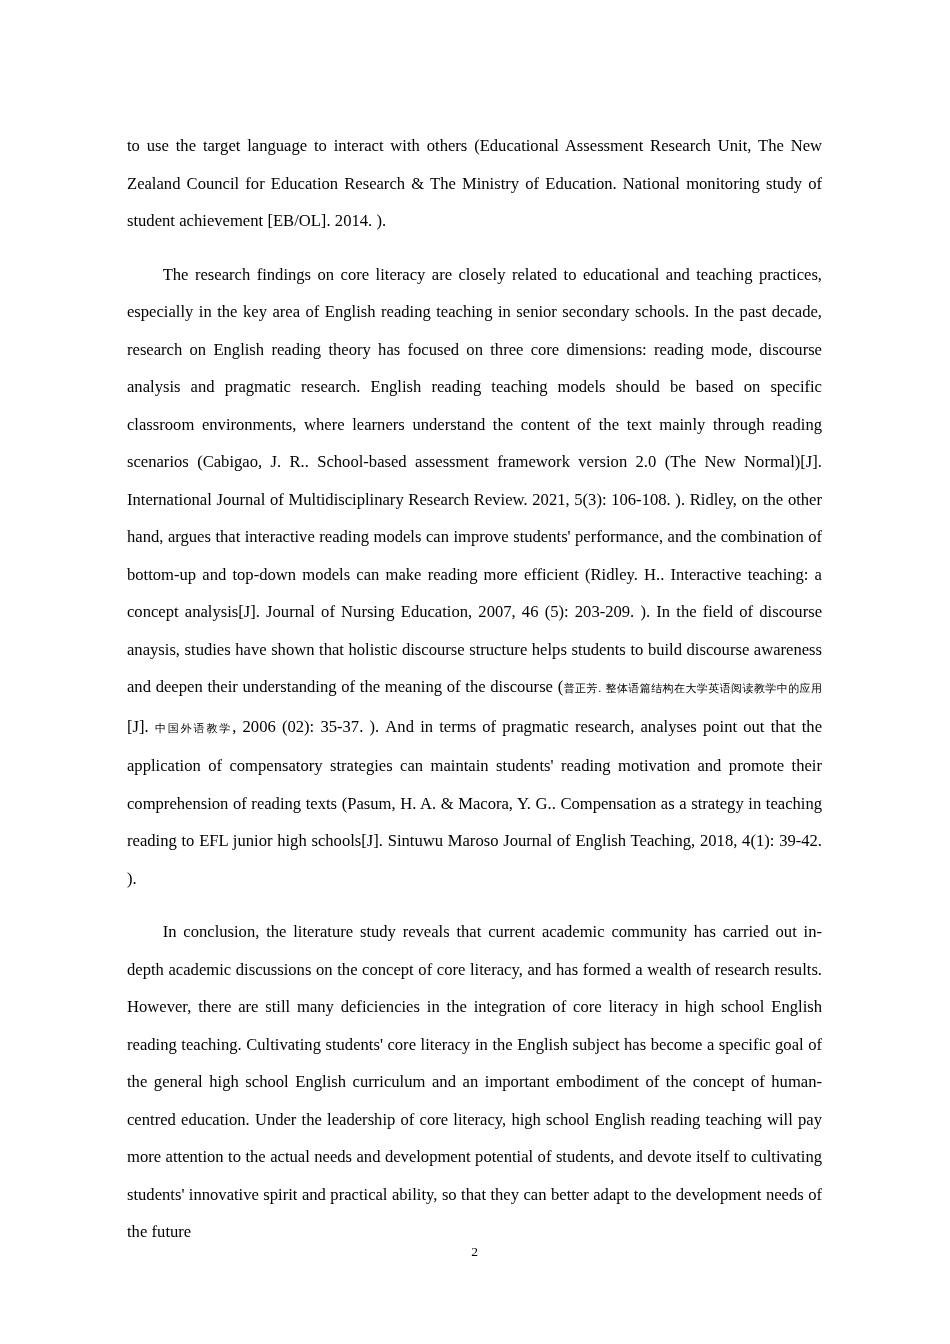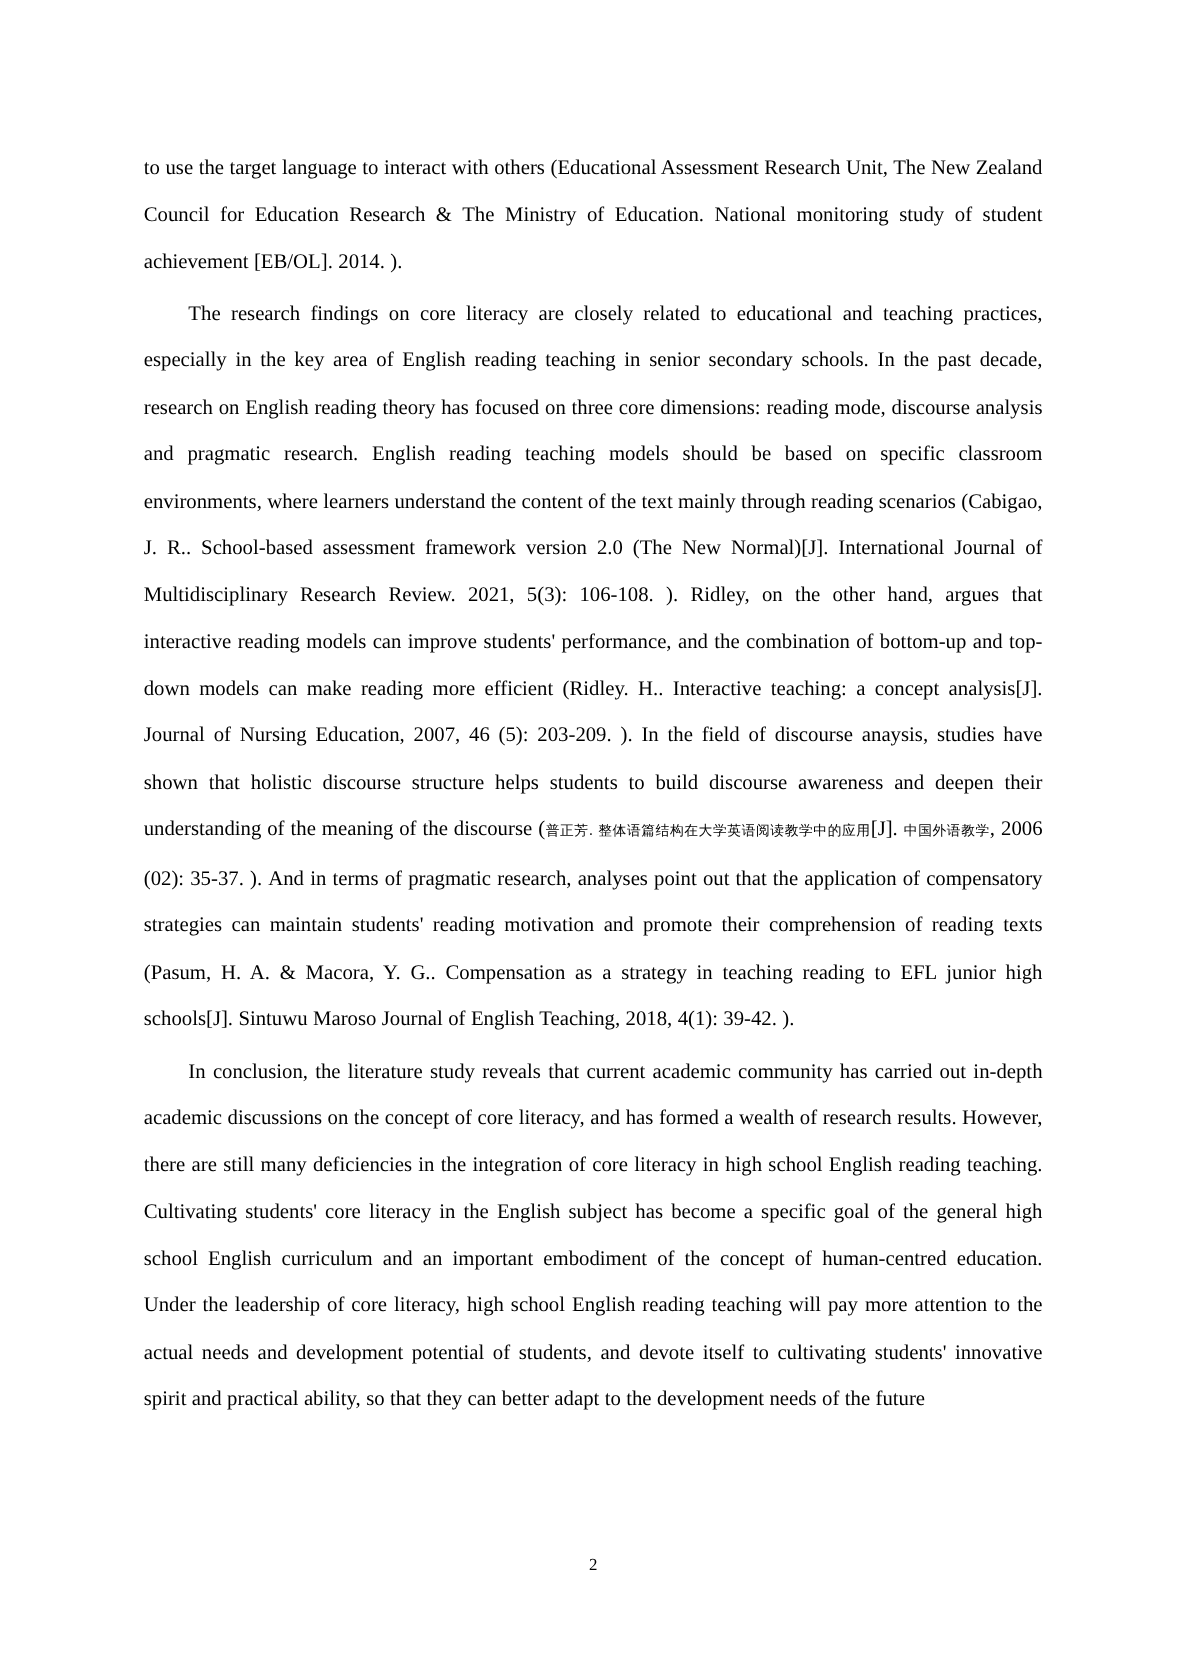--- a/index.html
+++ b/index.html
@@ -21,21 +21,21 @@
     background: #ffffff;
     box-sizing: border-box;
   }
   .text-body {
     position: absolute;
     left: 111px;
     top: 111px;
     width: 727px;
   }
   p.para {
-    margin: 4px;
+    margin: 16px;
     padding: 0;
     font-size: 16.6px;
     line-height: 37.5px;
     text-align: justify;
     text-justify: inter-word;
     color: #000000;
     word-spacing: 0.01em;
   }
   p.para.indent {
     text-indent: 2.15em;

